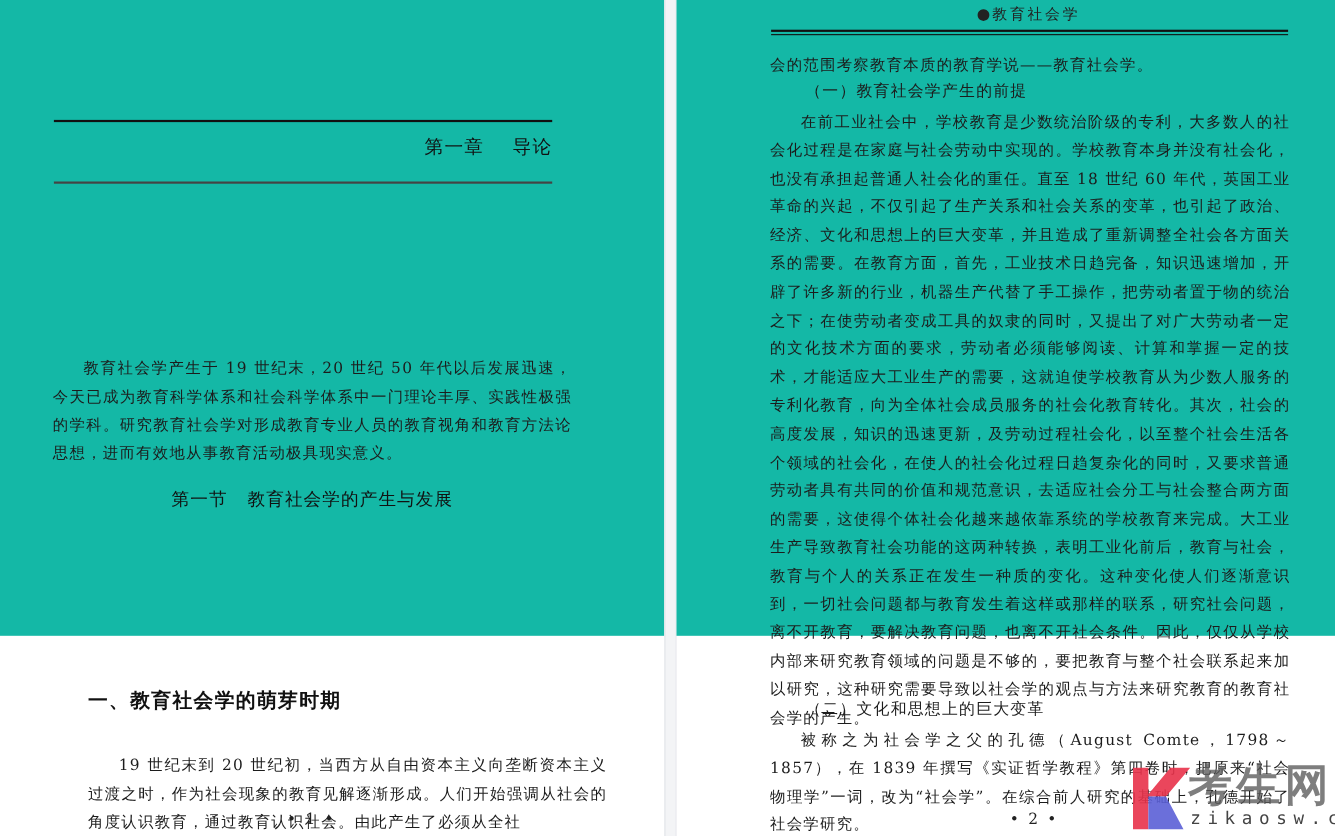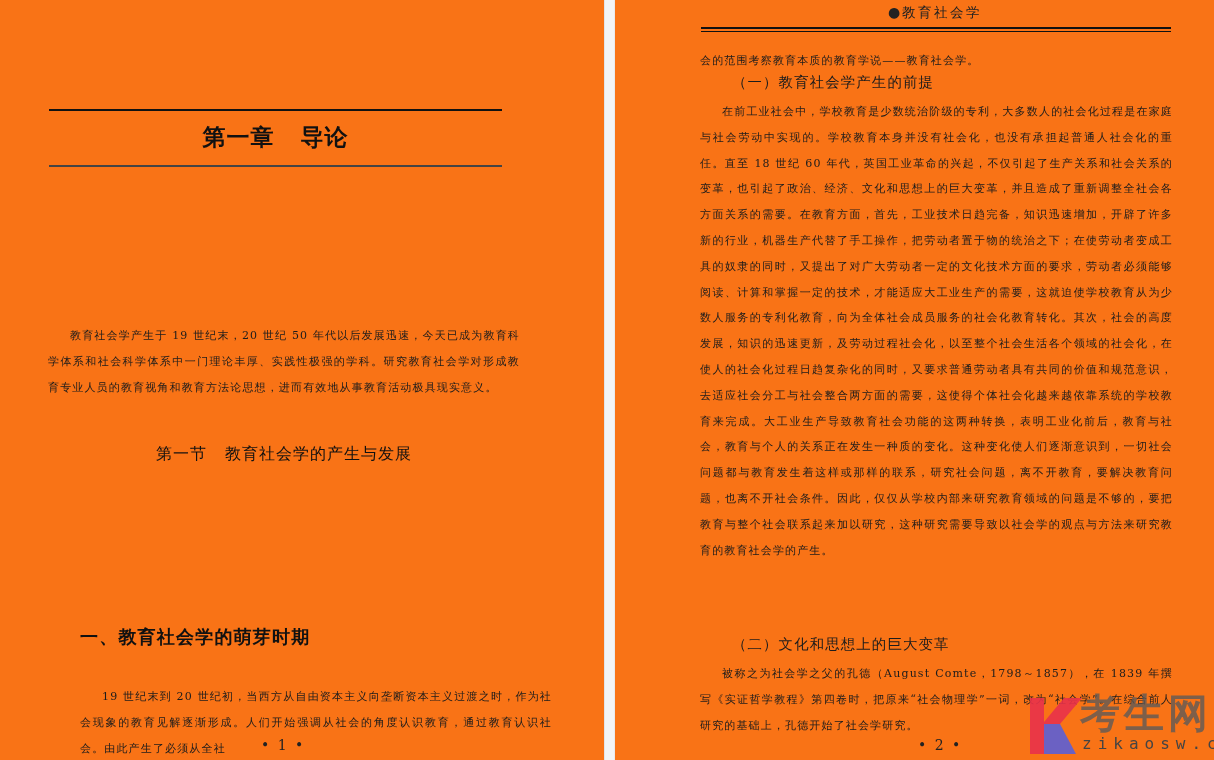--- a/index.html
+++ b/index.html
@@ -1,42 +1,42 @@
 <!DOCTYPE html>
 <html><head>
 <meta charset="utf-8">
 <style>
   html, body { margin:0; padding:0; }
   body {
     width:1214px; height:760px; overflow:hidden; background:#ffffff;
     font-family: "DejaVu Serif", "Liberation Serif", serif;
     color:#1a1a1a; position:relative;
   }
-  .page { position:absolute; top:0; height:760px; background:#f97316; }
+  .page { position:absolute; top:0; height:578px; background:#14b8a6; }
   .page-left { left:0; width:604px; }
   .page-right { left:615px; width:599px; }
   .gutter {
     position:absolute; left:604px; top:0; width:11px; height:760px;
     background:#f3f4f6; border-left:1px solid #e2e4e8; border-right:1px solid #e9eaee;
     box-sizing:border-box;
   }
 
   
   .chapter-rule { position:absolute; left:49px; width:453px; height:0; }
   .chapter-rule.top { top:109px; border-top:2px solid #111; }
   .chapter-rule.bottom { top:165px; border-top:2px solid #444; }
   .chapter-title {
-    position:absolute; left:49px; width:453px; top:122px; text-align:center;
-    font-family:"DejaVu Serif", serif; font-weight:bold; font-size:23px; letter-spacing:1px;
+    position:absolute; left:49px; width:453px; top:122px; text-align:right;
+    font-family:"DejaVu Serif", serif; font-weight:normal; font-size:17px; letter-spacing:1px;
     color:#111; word-spacing:0;
   }
   .chapter-title .gap { display:inline-block; width:26px; }
 
   .para {
-    position:absolute; font-size:11px; line-height:25.8px; letter-spacing:1.15px;
+    position:absolute; font-size:14px; line-height:25.8px; letter-spacing:1.15px;
     text-align:justify; text-indent:2em; color:#1c1c1c;
   }
   .left-col { left:48px; width:472px; }
   .p-intro1 { top:228px; }
   .p-intro2 { top:297px;margin-top:26px; }
 
   .section-title {
     position:absolute; left:48px; width:472px; top:444px; text-align:center;
     font-family:Liberation Sans, sans-serif; font-size:16px; letter-spacing:1px;
     color:#111;

